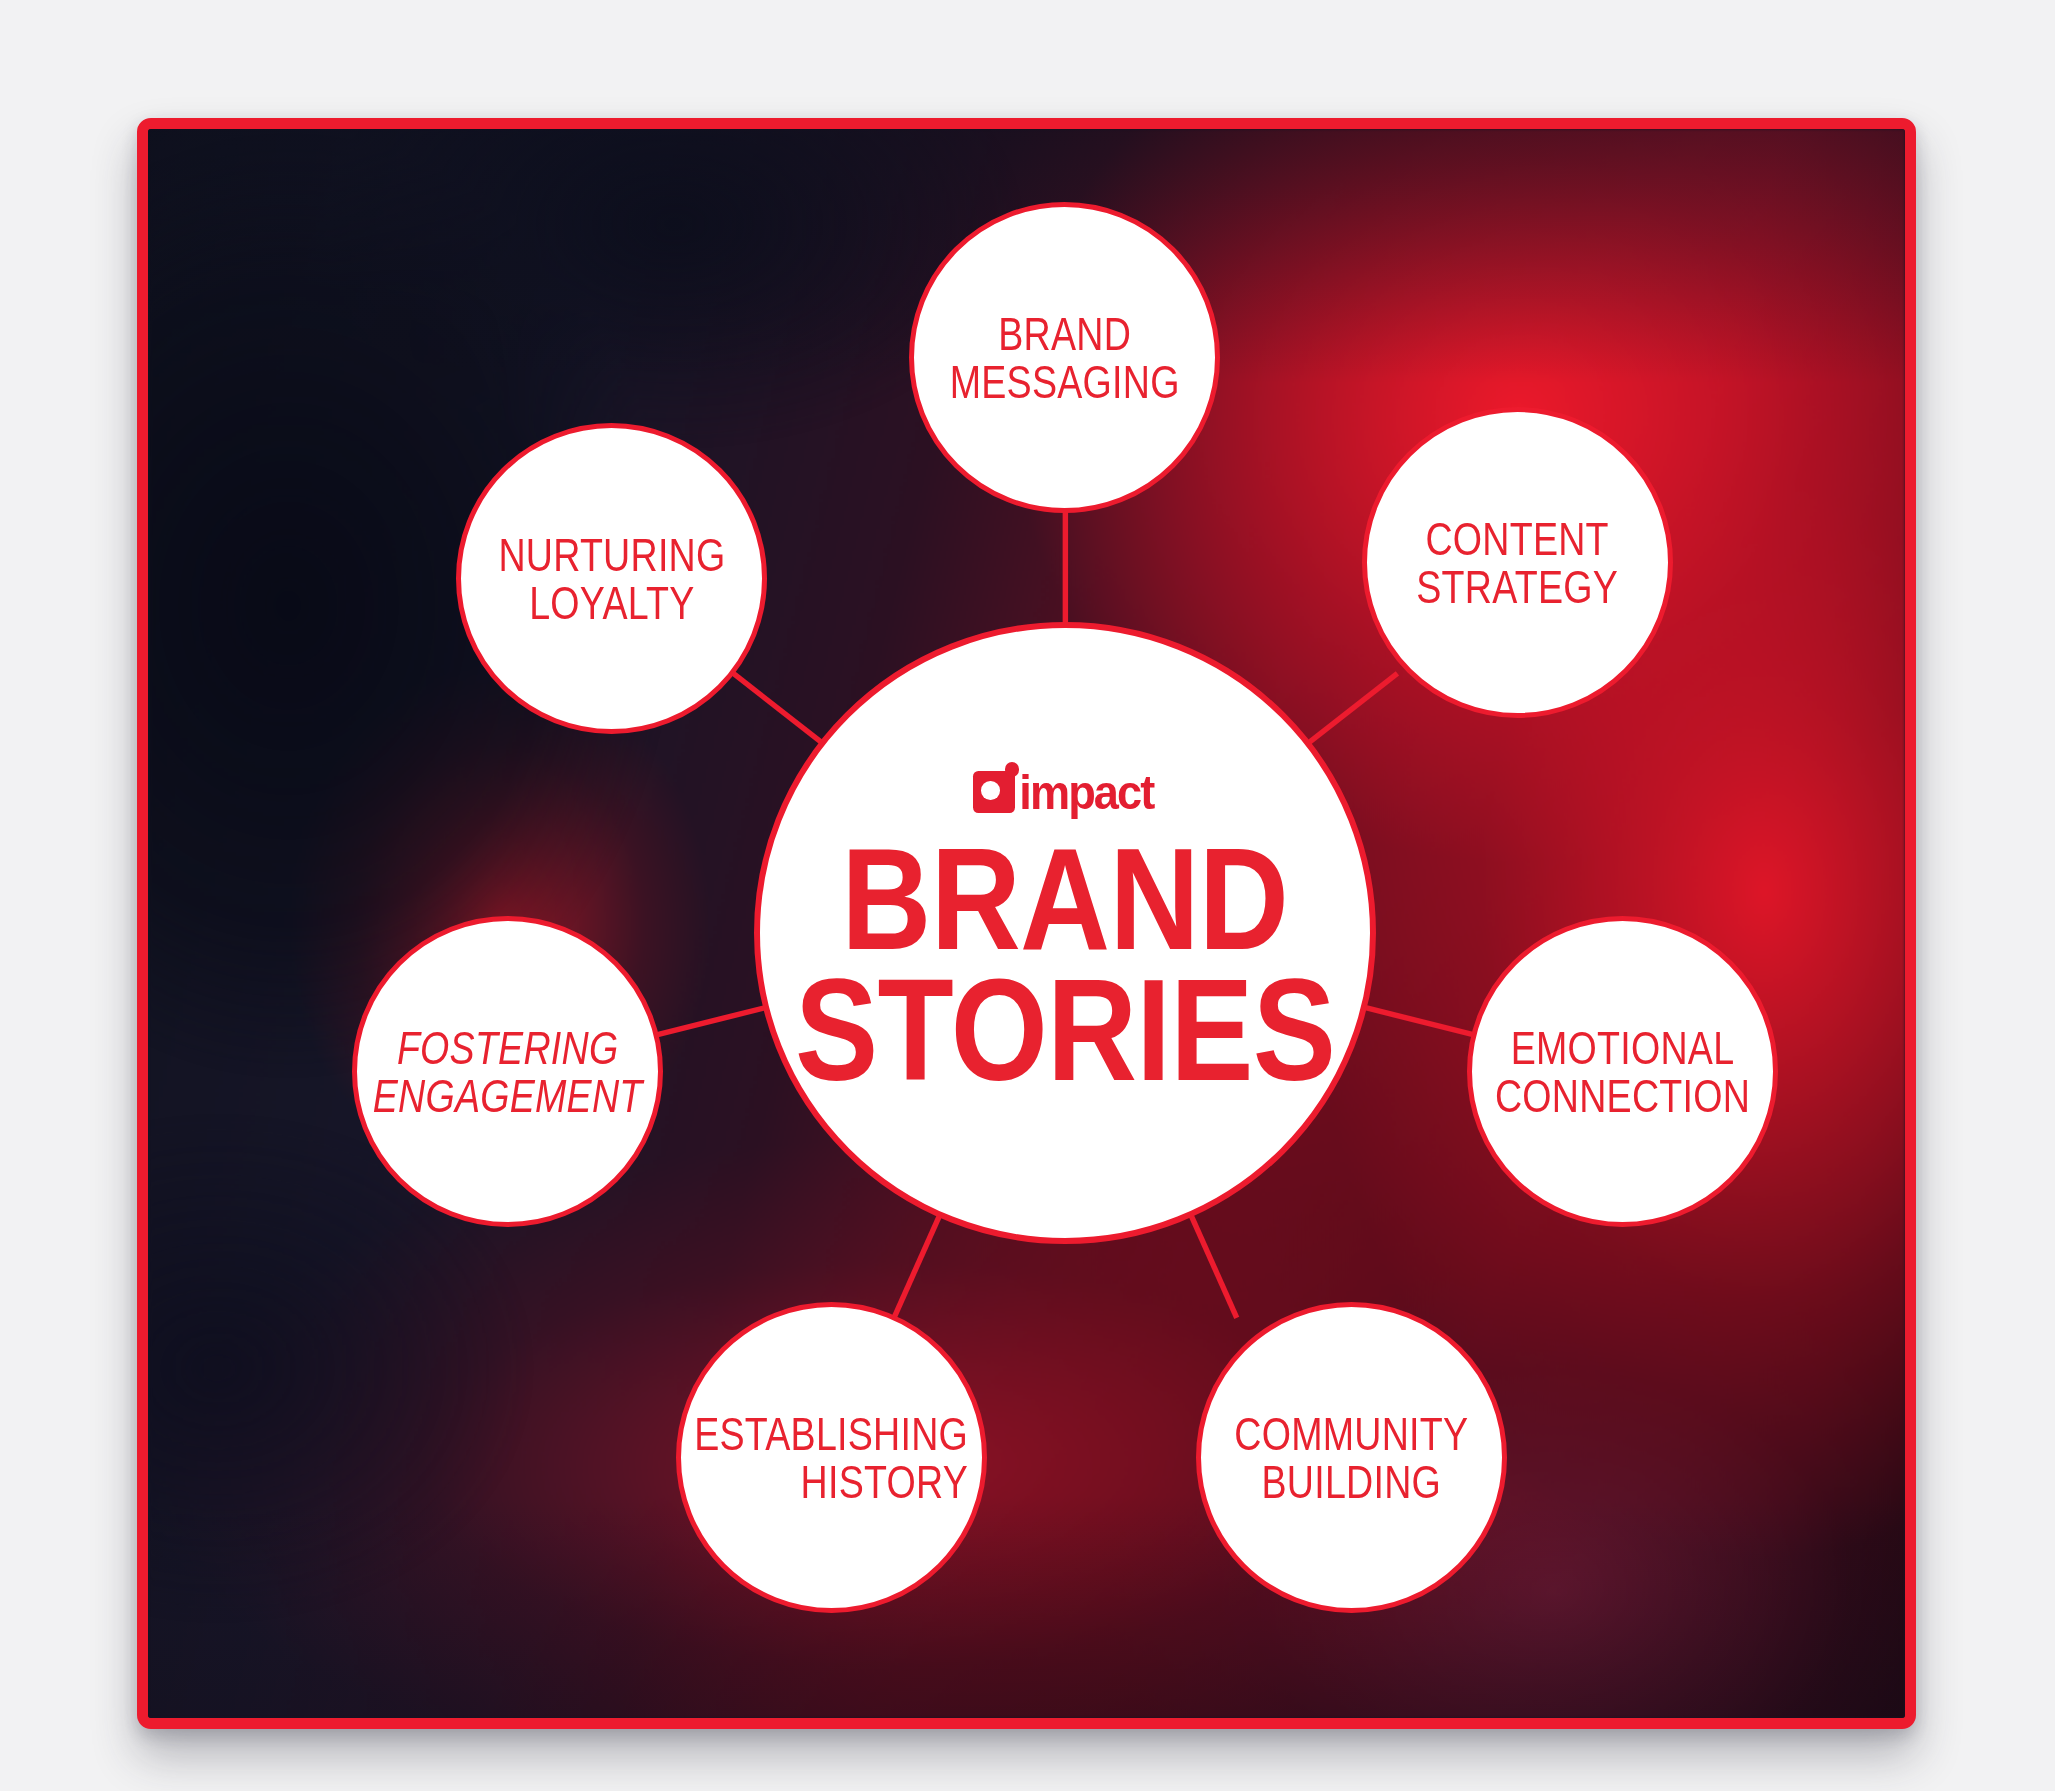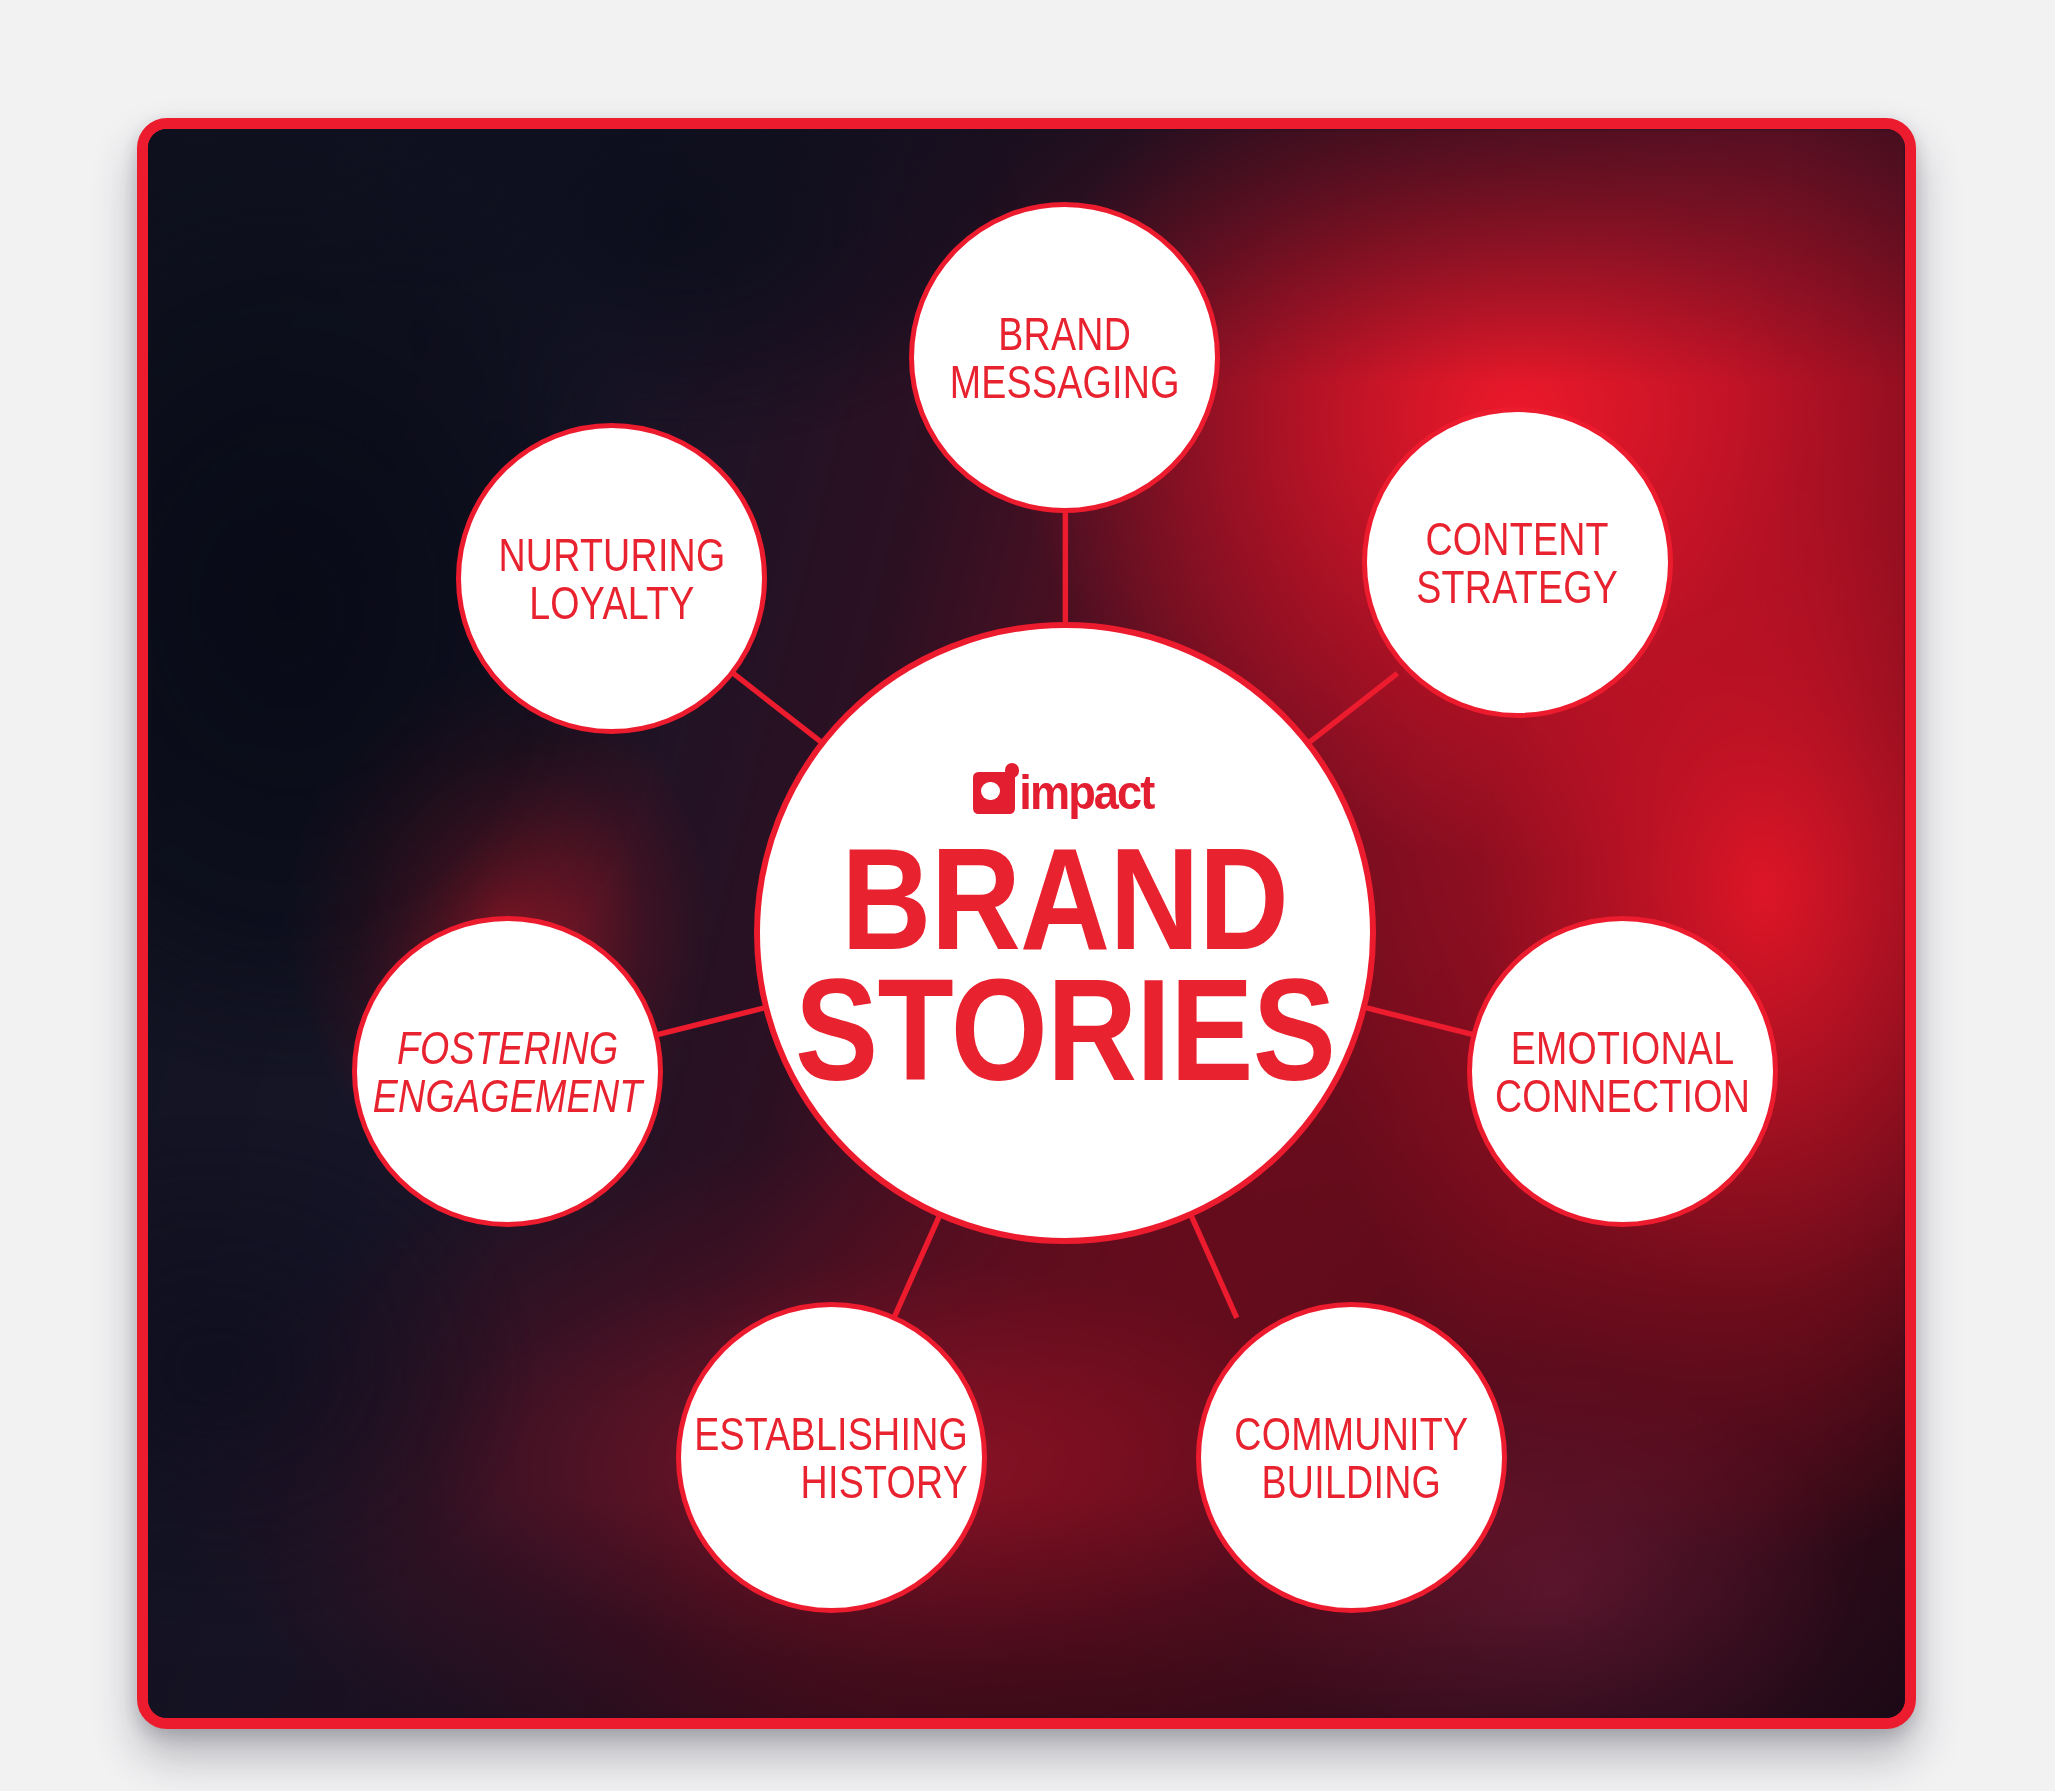--- a/index.html
+++ b/index.html
@@ -9,21 +9,21 @@
     font-family:"Liberation Sans",sans-serif;
     overflow:hidden;
     position:relative;
   }
   
   #card{
     position:absolute;
     left:137px;top:118px;
     width:1779px;height:1611px;
     border:11.7px solid #ED1B2E;
-    border-radius:30px;
+    border-radius:14px;
     box-sizing:border-box;
     overflow:hidden;
     background:#141628;
     box-shadow:0 26.4px 45px rgba(40,40,55,.30), 0 6.2px 15.5px rgba(40,40,55,.18);
   }
   
   #photo{
     position:absolute;inset:0;
     background:
       
@@ -83,21 +83,21 @@
     letter-spacing:0.3px;
     transform:scaleX(.80);
     white-space:nowrap;
   }
   #hub{
     border:6.2px solid #ED1B2E;
     flex-direction:column;
   }
   
   #logo{
-    display:flex;align-items:center;
+    display:flex;align-items:flex-start;
     gap:0;
     margin-bottom:20px;
   }
   #logoMark{
     position:relative;
     width:42px;height:42px;
     background:#E31E31;
     border-radius:5.4px;
   }
   #logoMark::after{

